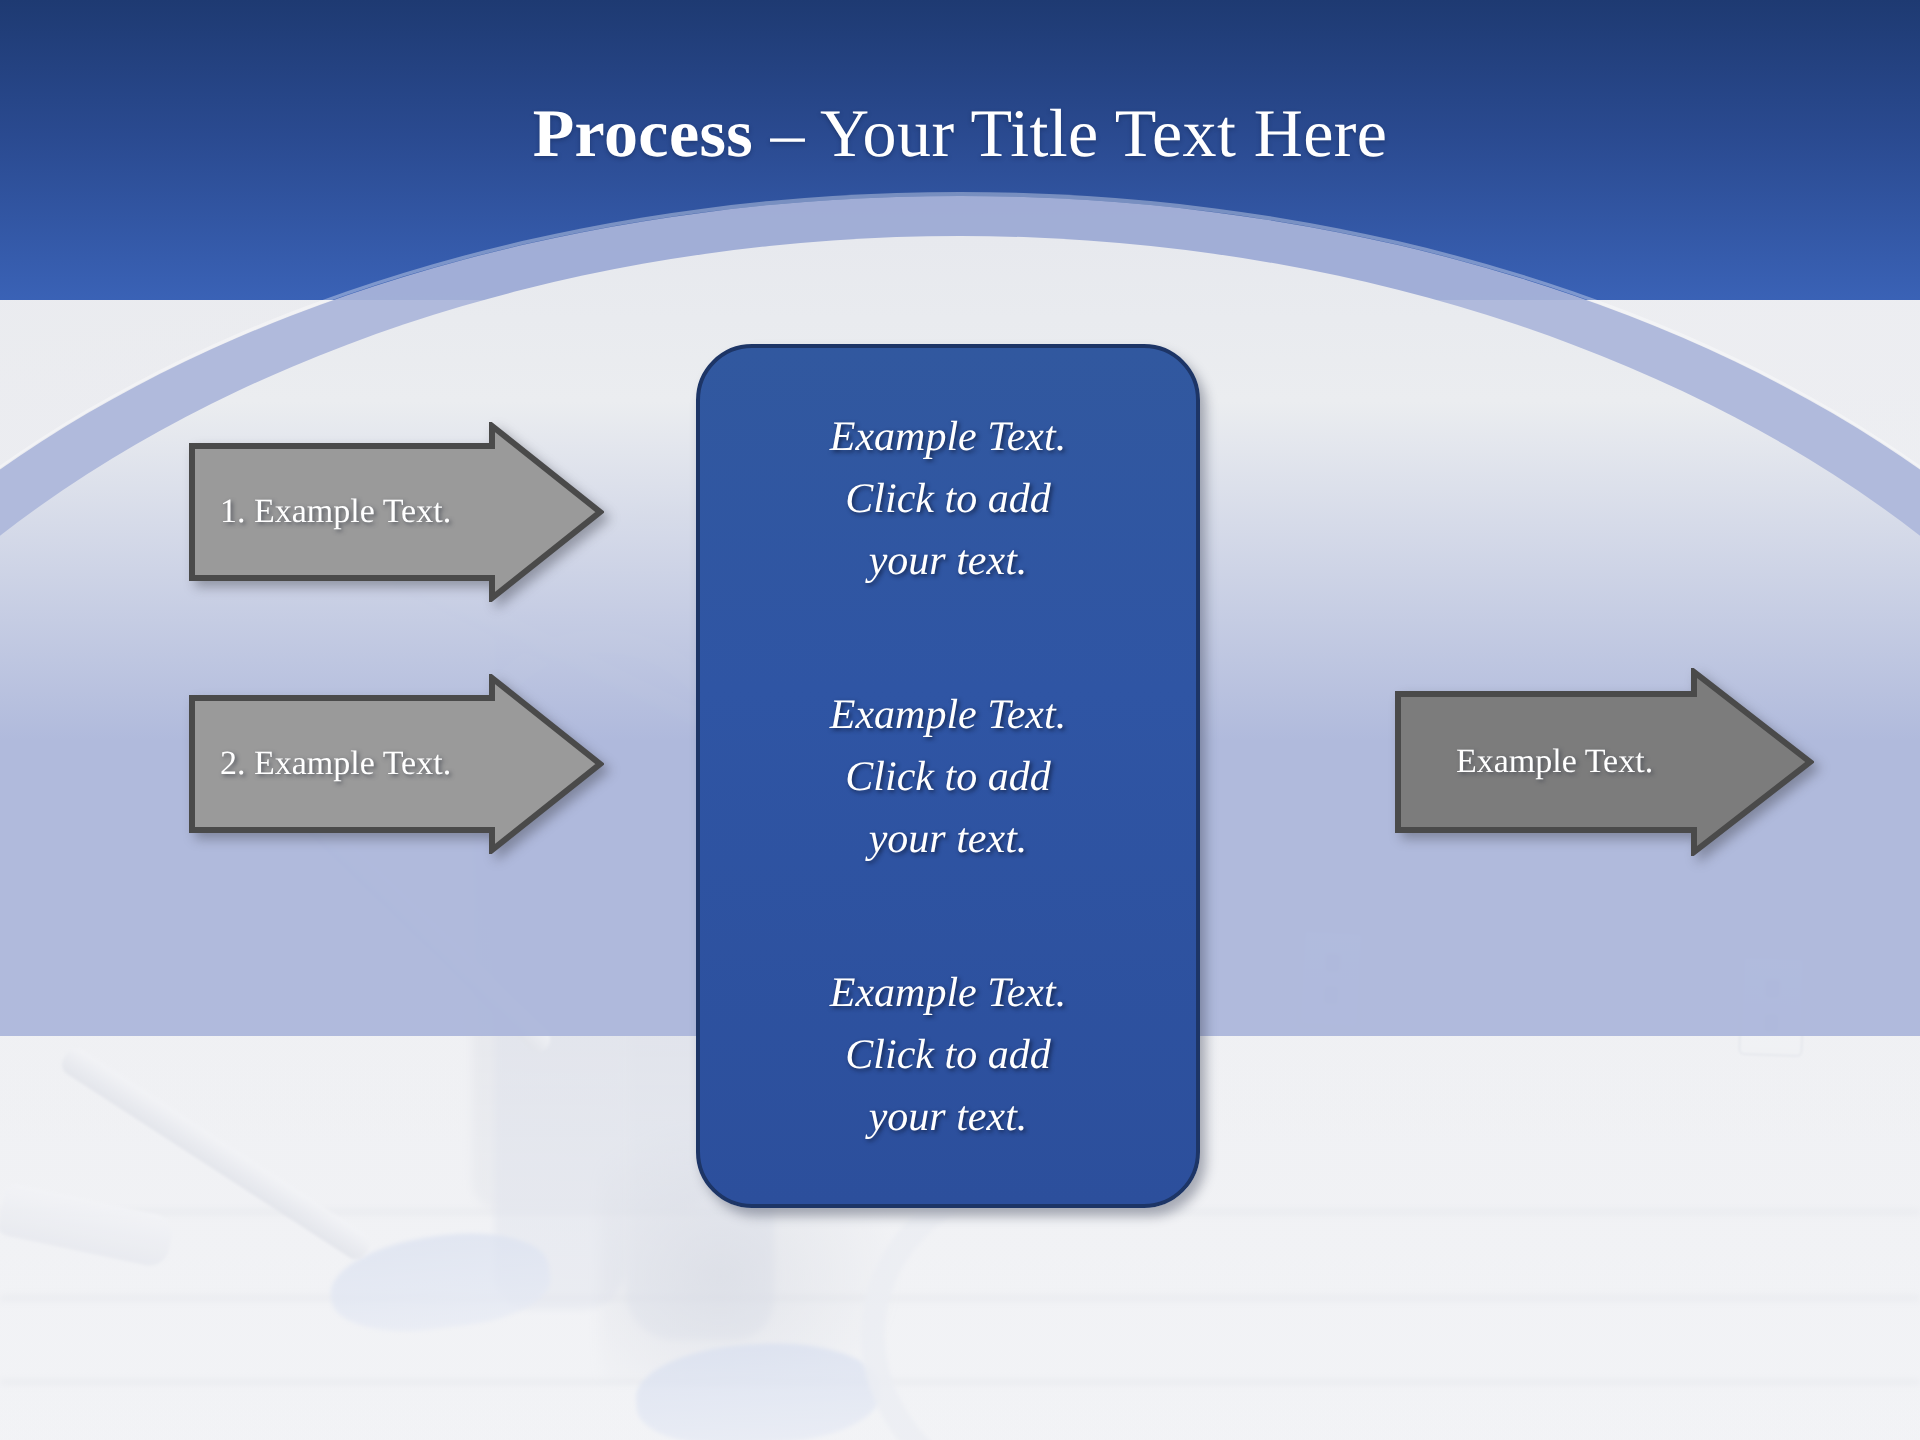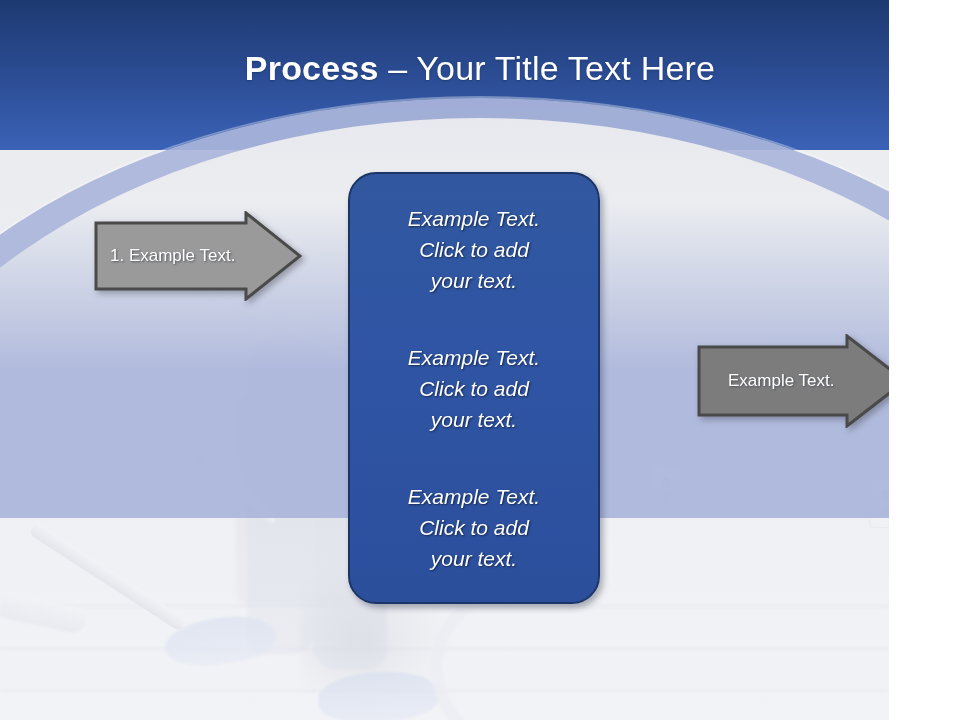--- a/index.html
+++ b/index.html
@@ -3,24 +3,24 @@
 <meta charset="utf-8">
 <style>
   html, body {
     margin: 0;
     padding: 0;
     background: #ffffff;
   }
 
   #slide {
     position: relative;
-    width: 889px;
+    width: 960px;
     height: 720px;
     overflow: hidden;
-    font-family: Liberation Sans, sans-serif;
+    font-family: Liberation Serif, serif;
     background: #e8e9ec;
     user-select: none;
   }
 
   
   .photo-layer {
     position: absolute;
     inset: 0;
     overflow: hidden;
     background: linear-gradient(170deg, #dfe1e6 0%, #e9eaee 35%, #eceef1 70%, #e6e8ec 100%);
@@ -378,20 +378,28 @@
 
   <div class="arrow arrow-step-1">
     <div class="shape">
       <svg viewBox="0 0 208 90" preserveAspectRatio="none">
         <polygon points="2,12 152,12 152,2 206,45 152,88 152,78 2,78" fill="#9a9a9a" stroke="#4a4a4a" stroke-width="3" stroke-linejoin="miter"></polygon>
       </svg>
     </div>
     <span class="label">1. Example Text.</span>
   </div>
 
+  <div class="arrow arrow-step-2">
+    <div class="shape">
+      <svg viewBox="0 0 208 90" preserveAspectRatio="none">
+        <polygon points="2,12 152,12 152,2 206,45 152,88 152,78 2,78" fill="#9a9a9a" stroke="#4a4a4a" stroke-width="3" stroke-linejoin="miter"></polygon>
+      </svg>
+    </div>
+    <span class="label">2. Example Text.</span>
+  </div>
 
 
   <div class="center-panel">
     <div class="center-block">Example Text.
 Click  to add
 your text.</div>
     <div class="center-block">Example Text.
 Click  to add
 your text.</div>
     <div class="center-block">Example Text.

